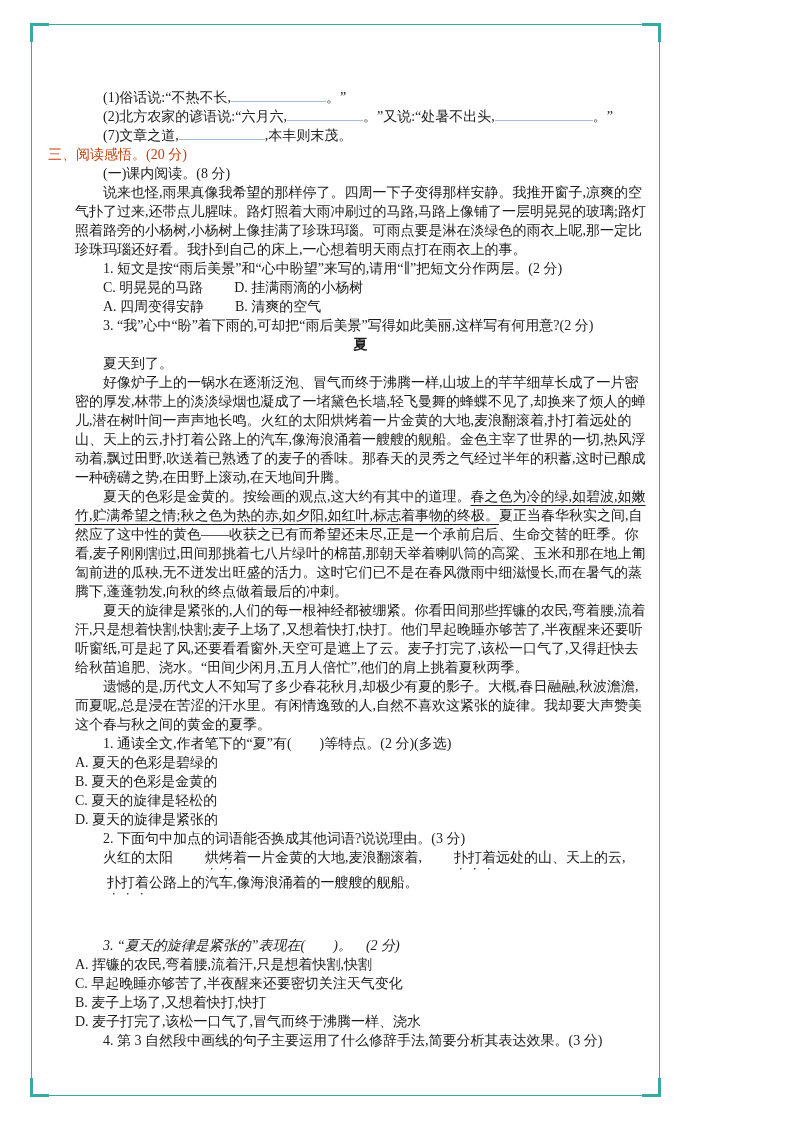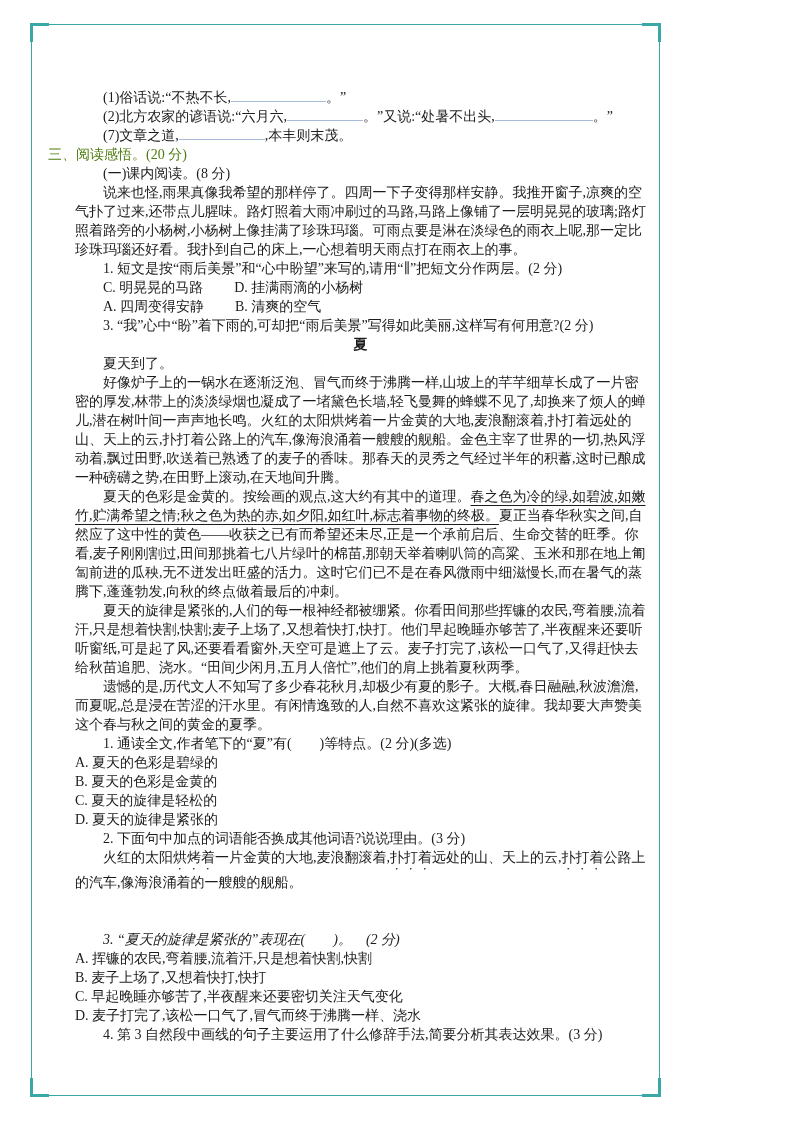--- a/index.html
+++ b/index.html
@@ -24,40 +24,41 @@
   .corner.tr { right: -2px; top: -2px; border-right-width: 3px; border-top-width: 3px; }
   .corner.bl { left: -2px; bottom: -2px; border-left-width: 3px; border-bottom-width: 3px; }
   .corner.br { right: -2px; bottom: -2px; border-right-width: 3px; border-bottom-width: 3px; }
   .content {
     position: absolute;
     left: 48px; right: 45px; top: 88px;
   }
   .ln { margin: 0; }
   .bm { margin-left: 27px; }          
   .ind2 { text-indent: 2em; }
-  .red { color: #4d7c0f; }
+  .red { color: #c2410c; }
   .center { text-align: center; font-weight: bold; }
   .gap1 { margin-top: 19px; }
   .gap2 { margin-top: 38px; font-style: italic; }
   .blank {
     display: inline-block;
     height: 13px;
     border-bottom: 1px solid #a6bcd8;
     vertical-align: baseline;
   }
   .uline {
     text-decoration: underline;
     text-underline-offset: 4px;
     text-decoration-thickness: 1px;
   }
   .em-dot {
     -webkit-text-emphasis: filled dot #1c1c1c;
     -webkit-text-emphasis-position: under right;
     text-emphasis: filled dot #1c1c1c;
     text-emphasis-position: under right;
+    padding-left: 32px;
   }
   .opt-b { margin-left: 2.2em; }
 </style>
 </head>
 <body>
 
 <div class="page">
 
   <div class="frame">
     <i class="corner tl"></i>
@@ -103,20 +104,20 @@
     <p class="ln bm">B.  夏天的色彩是金黄的</p>
     <p class="ln bm">C.  夏天的旋律是轻松的</p>
     <p class="ln bm">D.  夏天的旋律是紧张的</p>
 
     <p class="ln bm ind2">2. 下面句中加点的词语能否换成其他词语?说说理由。(3 分)</p>
 
     <p class="ln bm ind2"><span>火红的太阳</span><span class="em-dot">烘烤着</span><span>一片金黄的大地,麦浪翻滚着,</span><span class="em-dot">扑打着</span><span>远处的山、天上的云,</span><span class="em-dot">扑打着</span><span>公路上的汽车,像海浪涌着的一艘艘的舰船。</span></p>
 
     <p class="ln bm ind2 gap2">3. “夏天的旋律是紧张的”表现在(　　)。　(2 分)</p>
     <p class="ln bm">A.  挥镰的农民,弯着腰,流着汗,只是想着快割,快割</p>
+    <p class="ln bm">C.  早起晚睡亦够苦了,半夜醒来还要密切关注天气变化</p>
     <p class="ln bm">B.  麦子上场了,又想着快打,快打</p>
-    <p class="ln bm">C.  早起晚睡亦够苦了,半夜醒来还要密切关注天气变化</p>
     <p class="ln bm">D.  麦子打完了,该松一口气了,冒气而终于沸腾一样、浇水</p>
 
     <p class="ln bm ind2">4. 第 3 自然段中画线的句子主要运用了什么修辞手法,简要分析其表达效果。(3 分)</p>
 
   </div>
 </div>
 
 </body></html>

